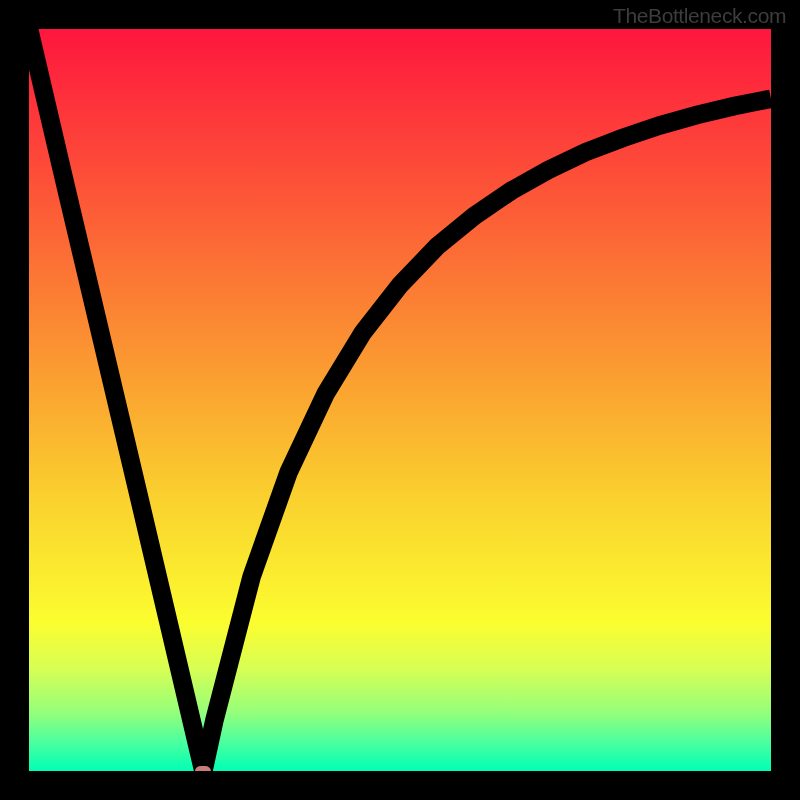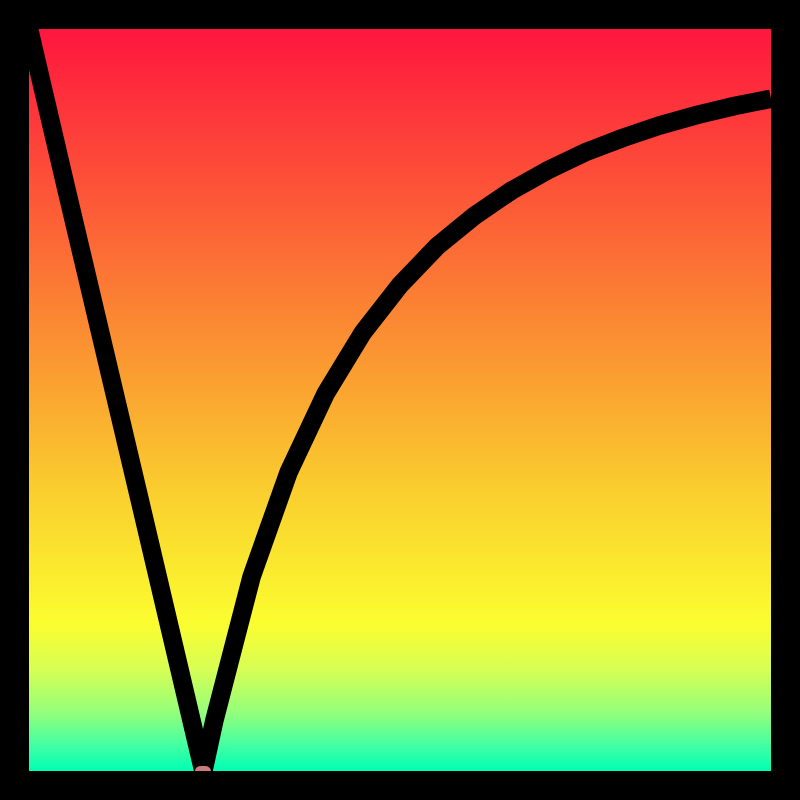--- a/index.html
+++ b/index.html
@@ -55,20 +55,21 @@
     height: 10px;
     border-radius: 6px / 5px;
     background: #ca7c7c;
     transform: translate(-50%, -50%);
   }
 </style>
 </head>
 <body>
 
 <div class="container">
+  <div class="watermark">TheBottleneck.com</div>
   <div class="frame">
     <svg class="gradient" viewBox="0 0 100 100" preserveAspectRatio="none">
       <defs>
         <linearGradient id="bg-grad" x1="0" y1="0" x2="0" y2="1">
             <stop offset="0%" stop-color="#fe163e"></stop>
             <stop offset="20%" stop-color="#fd4f38"></stop>
             <stop offset="42%" stop-color="#fb9032"></stop>
             <stop offset="63%" stop-color="#fad02e"></stop>
             <stop offset="80%" stop-color="#fbfd2f"></stop>
             <stop offset="86%" stop-color="#d9fe52"></stop>

